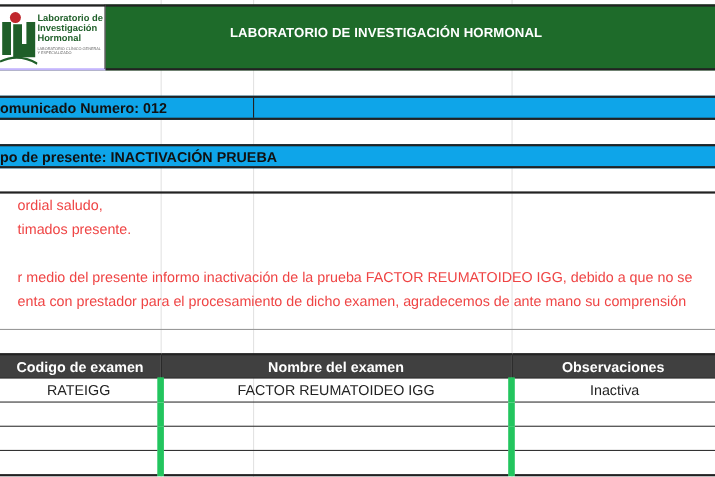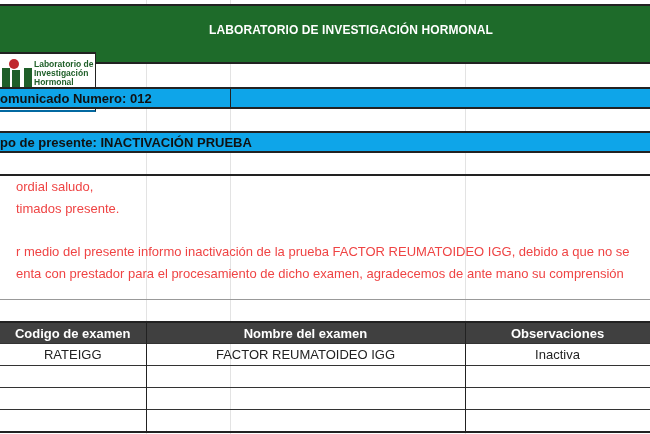--- a/index.html
+++ b/index.html
@@ -8,23 +8,22 @@
     position:relative; font-family:"Liberation Sans", sans-serif; color:#111;
   }
   .gridline-v { position:absolute; top:0; width:1px; height:434px; background:#e3e3e3; }
   .abs { position:absolute; }
   .header-band {
     left:0; top:4px; width:650px; height:60px; background:#1e6b2a;
     border-top:2px solid #222; border-bottom:2px solid #222; box-sizing:border-box;
   }
   .logo-box {
     left:0; top:4px; width:96px; height:60px; background:#fff;
-    box-sizing:border-box; border-top:2px solid #222; border-bottom:2px solid #0369a1; border-right:1px solid #222;
+    box-sizing:border-box; border-top:2px solid #222; border-bottom:2px solid #c4b5fd; border-right:1px solid #222;
     overflow:hidden;
-    margin-top:48px;
   }
   .logo-text { position:absolute; left:34px; top:6px; font-weight:bold; font-size:8.5px; line-height:9px; color:#1f5f29; }
   .logo-sub { position:absolute; left:34px; top:36px; font-size:3.5px; line-height:4px; color:#666; width:60px; }
   .header-title {
     left:96px; top:0; width:510px; height:60px; display:flex; align-items:center; justify-content:center;
     color:#fff; font-weight:bold; font-size:12px; letter-spacing:0.1px;
   }
   .band {
     left:0; width:650px; height:22px; background:#0ea5e9;
     border-top:2px solid #222; border-bottom:2px solid #222; box-sizing:border-box;
@@ -35,21 +34,21 @@
   .hr-light { left:0; width:650px; height:1px; background:#999; }
   .body-line { left:16px; font-size:13px; line-height:16px; white-space:nowrap; color:#ef4444; }
   .table-wrap { left:0; top:321px; width:650px; }
   table { border-collapse:collapse; width:650px; table-layout:fixed; }
   th {
     background:#404040; color:#fff; font-weight:bold; font-size:13px; height:20px; padding:0;
     border-top:2px solid #222; border-left:1px solid #222; border-right:1px solid #222;
   }
   td {
     font-size:13px; height:21px; padding:0; text-align:center;
-    border-top:1px solid #333; border-left:1px solid #22c55e; border-right:1px solid #222; color:#222;
+    border-top:1px solid #333; border-left:6px solid #22c55e; border-right:1px solid #222; color:#222;
   }
   tr:last-child td { border-bottom:2px solid #222; }
   th:first-child, td:first-child { border-left:none; }
 </style>
 </head>
 <body>
 
 <div class="gridline-v" style="left:146px"></div>
 <div class="gridline-v" style="left:230px"></div>
 <div class="gridline-v" style="left:465px"></div>

